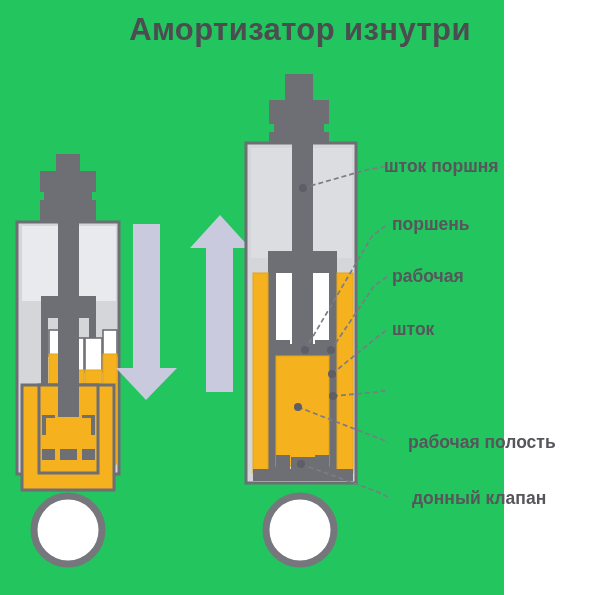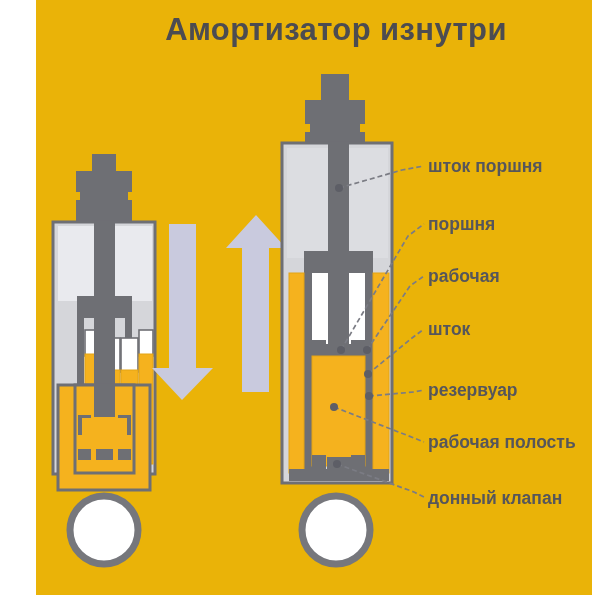--- a/index.html
+++ b/index.html
@@ -9,24 +9,23 @@
     background: #ffffff;
   }
   body {
     width: 600px;
     height: 595px;
     overflow: hidden;
     font-family: "Liberation Sans", "DejaVu Sans", sans-serif;
   }
   #diagram-root {
     position: relative;
-    width: 556px;
+    width: 504px;
     height: 595px;
-    background: #eab308;
-    margin-left: 36px;
+    background: #22c55e;
   }
   #page-title {
     position: absolute;
     left: 0;
     top: 12px;
     width: 600px;
     text-align: center;
     font-family: "Liberation Sans", "DejaVu Sans", sans-serif;
     font-weight: bold;
     font-size: 31px;
@@ -185,27 +184,26 @@
       <circle cx="303" cy="188" r="4"></circle>
       <circle cx="305" cy="350" r="4"></circle>
       <circle cx="331" cy="350" r="4"></circle>
       <circle cx="332" cy="374" r="4"></circle>
       <circle cx="333" cy="396" r="4"></circle>
       <circle cx="298" cy="407" r="4"></circle>
       <circle cx="301" cy="464" r="4"></circle>
     </g>
   </svg>
 
-  <div class="callout-label" style="left:392px; top:158px;">шток поршня</div>
-
-  <div class="callout-label" style="left:392px; top:216px;">поршня</div>
+  <div class="callout-label" style="left:384px; top:158px;">шток поршня</div>
+
+  <div class="callout-label" style="left:392px; top:216px;">поршень</div>
 
   <div class="callout-label" style="left:392px; top:268px;">рабочая</div>
 
   <div class="callout-label" style="left:392px; top:321px;">шток</div>
 
-  <div class="callout-label" style="left:392px; top:382px;">резервуар</div>
-
-  <div class="callout-label" style="left:392px; top:434px;">рабочая полость</div>
-
-  <div class="callout-label" style="left:392px; top:490px;">донный клапан</div>
+
+  <div class="callout-label" style="left:408px; top:434px;">рабочая полость</div>
+
+  <div class="callout-label" style="left:412px; top:490px;">донный клапан</div>
 
 </div>
 
 </body></html>

